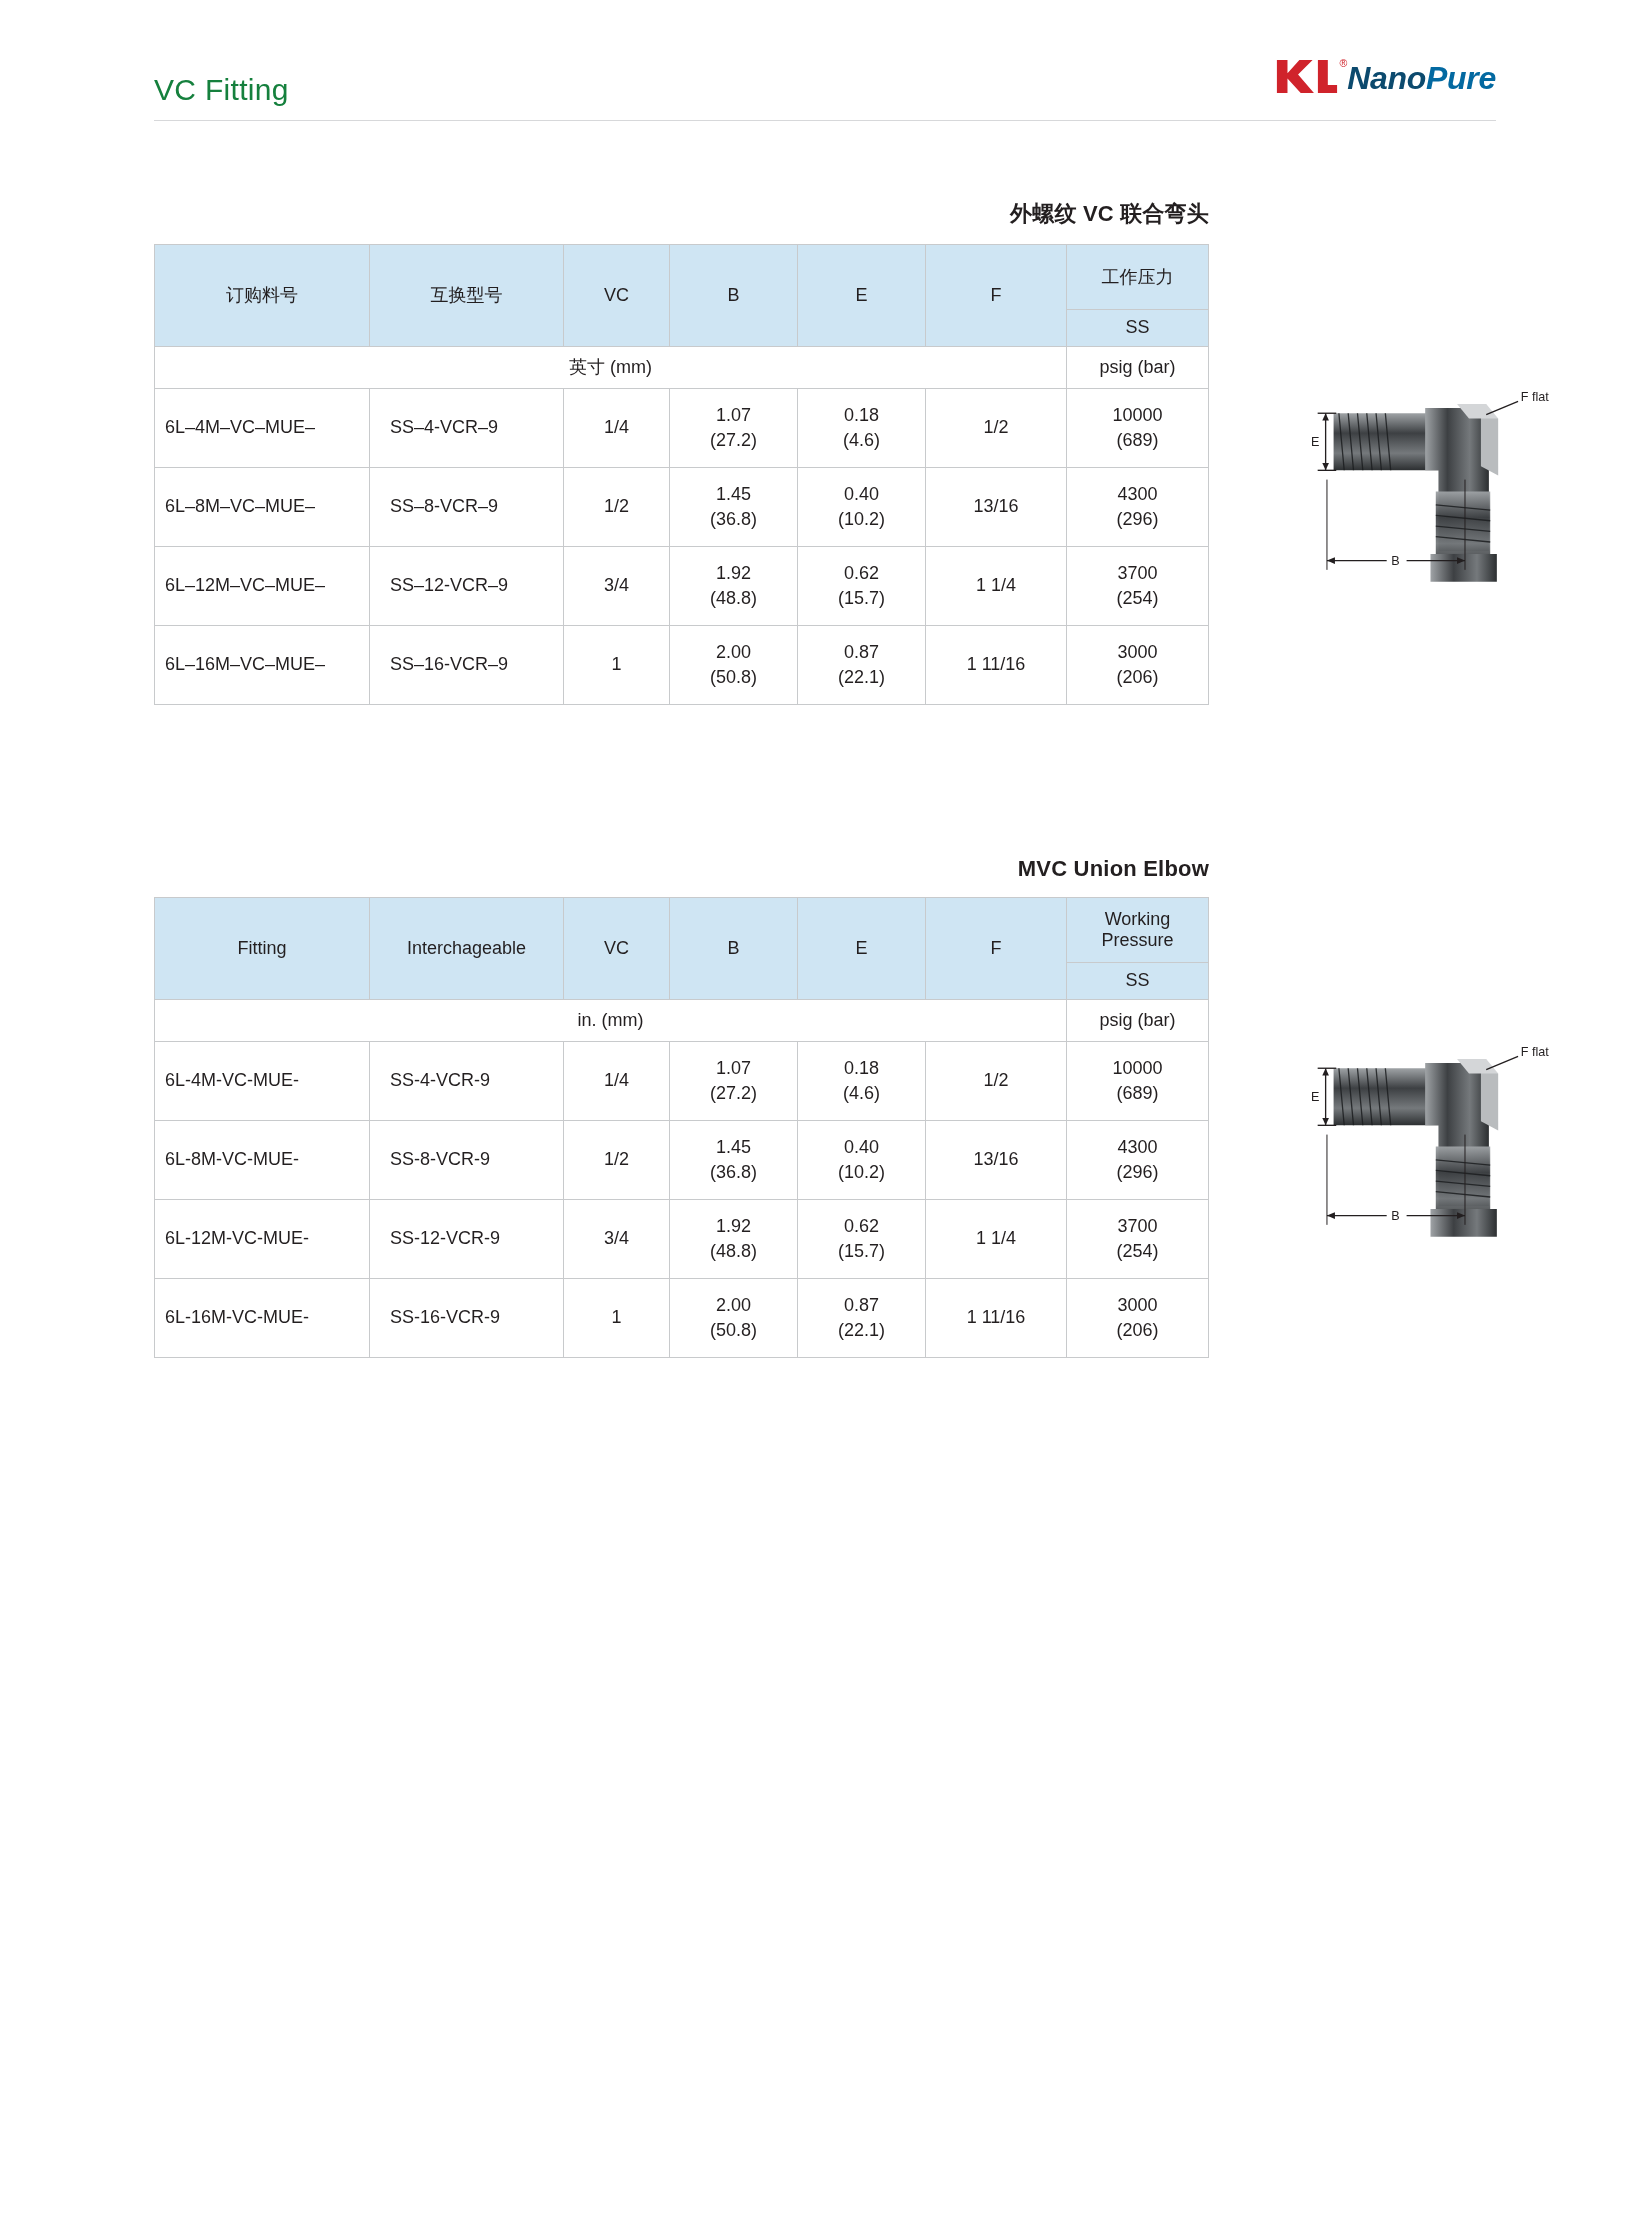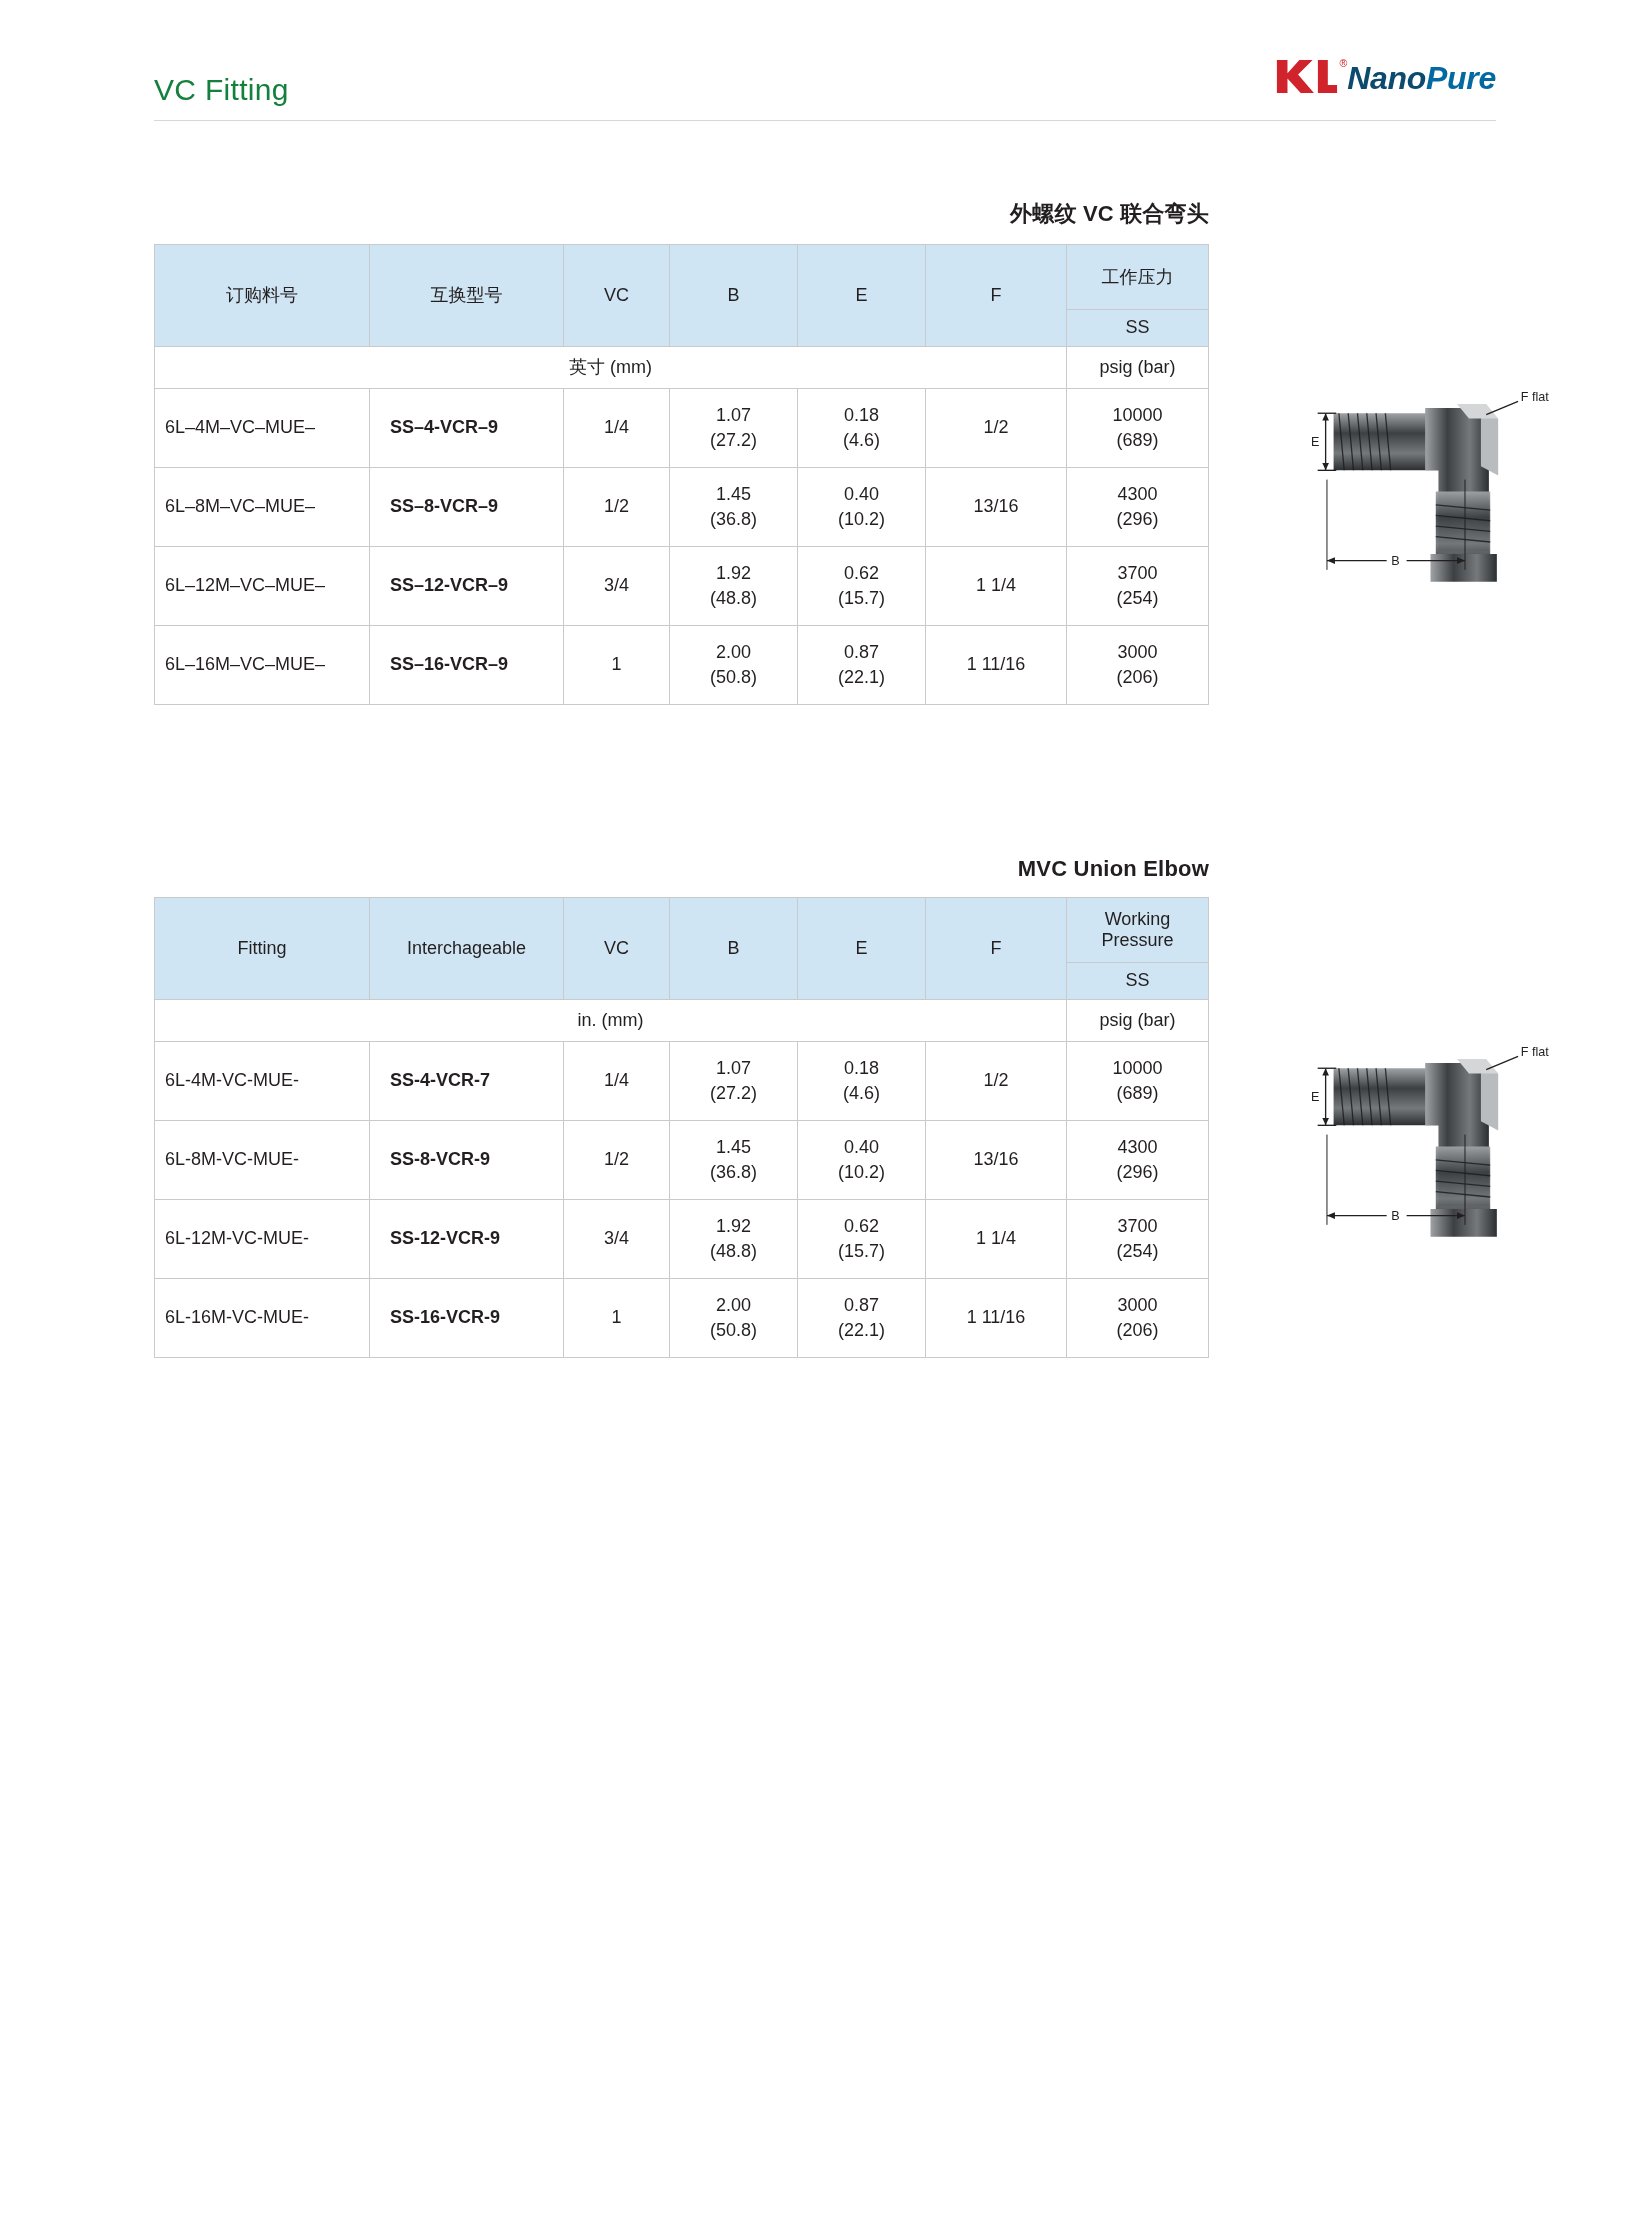--- a/index.html
+++ b/index.html
@@ -124,21 +124,20 @@
     font-size: 18.6px;
     color: #3b3b3d;
   }
   .data-row td.first {
     text-align: left;
     padding-left: 10px;
   }
   .data-row td.second {
     text-align: left;
     padding-left: 20px;
-    font-weight: bold;
   }
   .two-line {
     line-height: 1.38;
   }
   .two-line .l2 { display: block; }
 
   
   col.c1 { width: 215px; }
   col.c2 { width: 194px; }
   col.c3 { width: 106px; }
@@ -370,21 +369,21 @@
       <tr>
         <th class="hdr-sub">SS</th>
       </tr>
       <tr class="unit-row">
         <td colspan="6">in. (mm)</td>
         <td>psig (bar)</td>
       </tr>
 
       <tr class="data-row">
         <td class="first">6L-4M-VC-MUE-</td>
-        <td class="second">SS-4-VCR-7</td>
+        <td class="second">SS-4-VCR-9</td>
         <td>1/4</td>
         <td class="two-line">
           <span>1.07</span>
           <span class="l2">(27.2)</span>
         </td>
         <td class="two-line">
           <span>0.18</span>
           <span class="l2">(4.6)</span>
         </td>
         <td>1/2</td>

